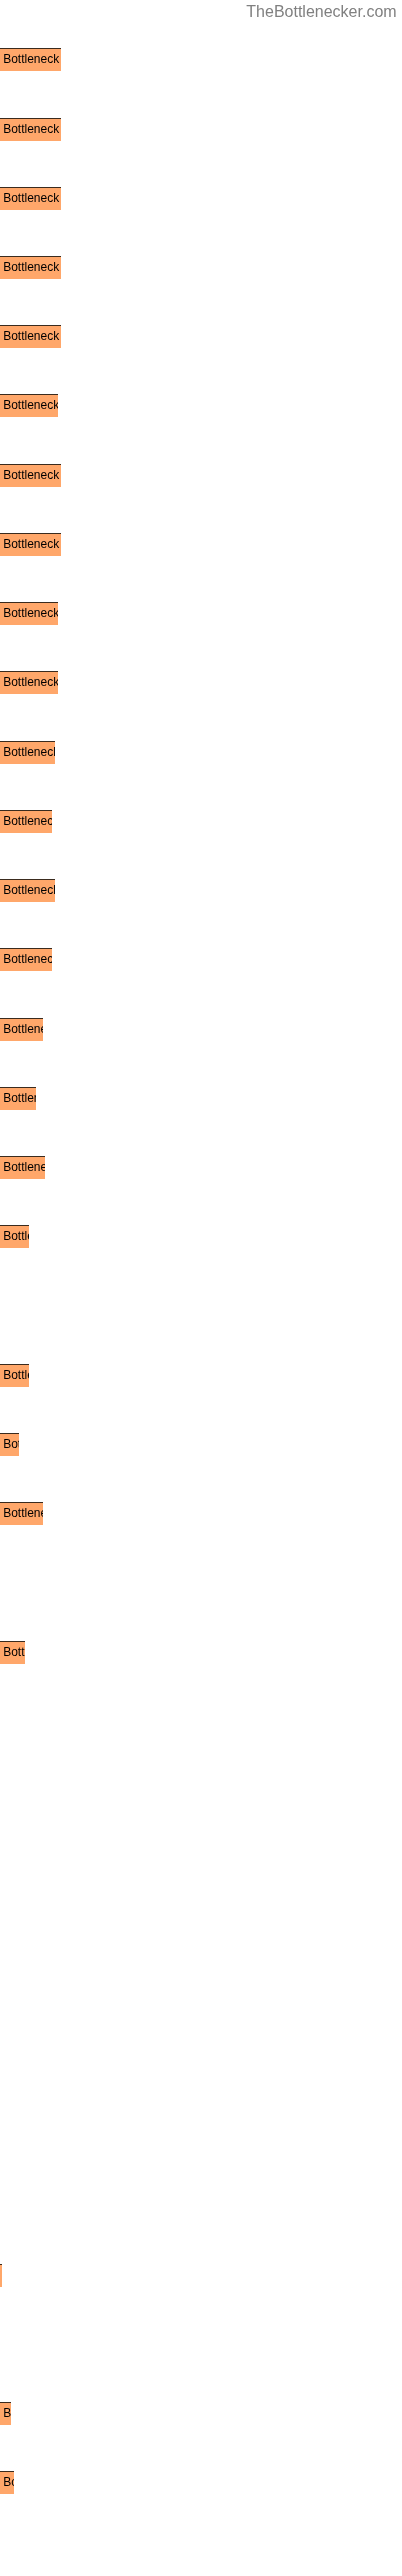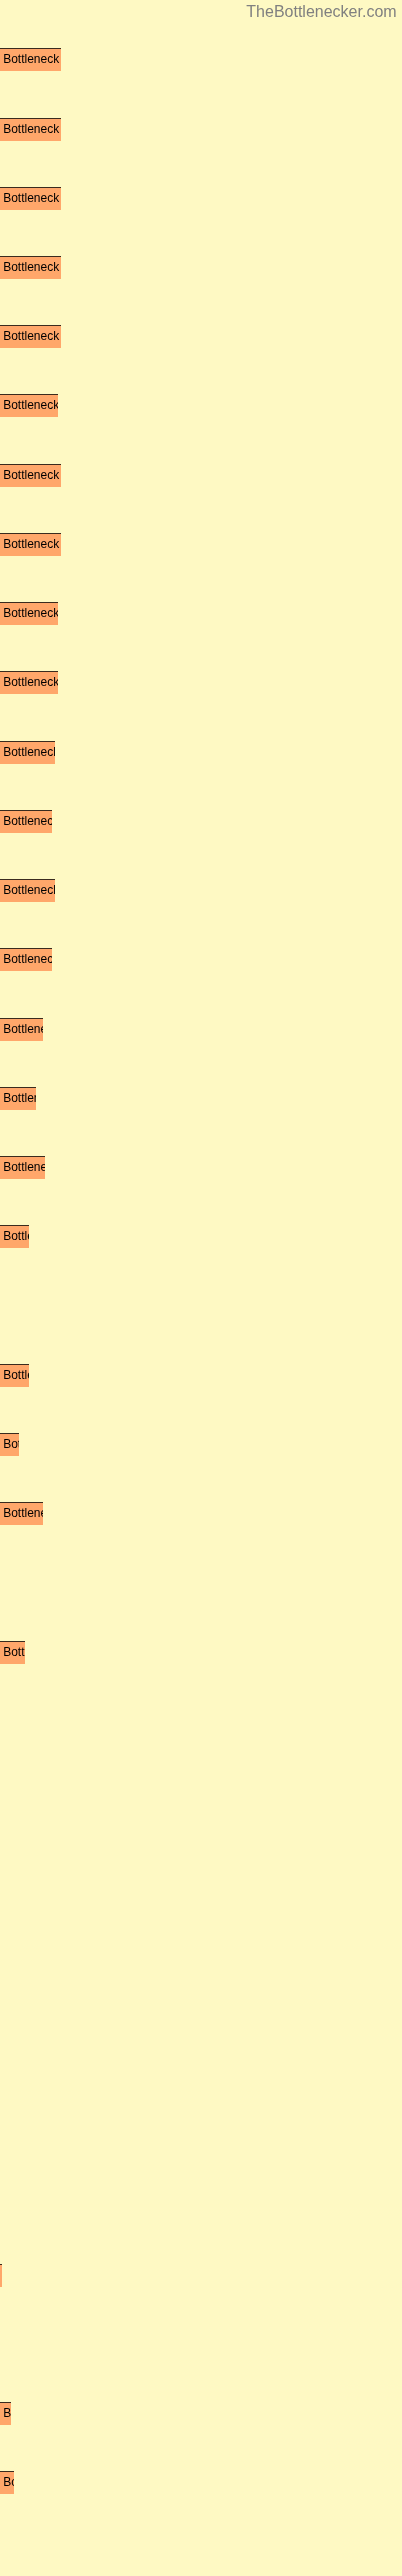--- a/index.html
+++ b/index.html
@@ -13,21 +13,21 @@
     position: relative;
     overflow: hidden;
     font-family: "Liberation Sans", sans-serif;
   }
   #chart-root {
     position: absolute;
     left: 0;
     top: 0;
     width: 403px;
     height: 2576px;
-    background: #fef9c3;
+    background: #ffffff;
   }
   #site-title {
     position: absolute;
     right: 6.4px;
     top: 1.6px;
     font-family: "Liberation Sans", sans-serif;
     font-size: 16px;
     line-height: 19.3px;
     color: #808080;
     white-space: nowrap;

